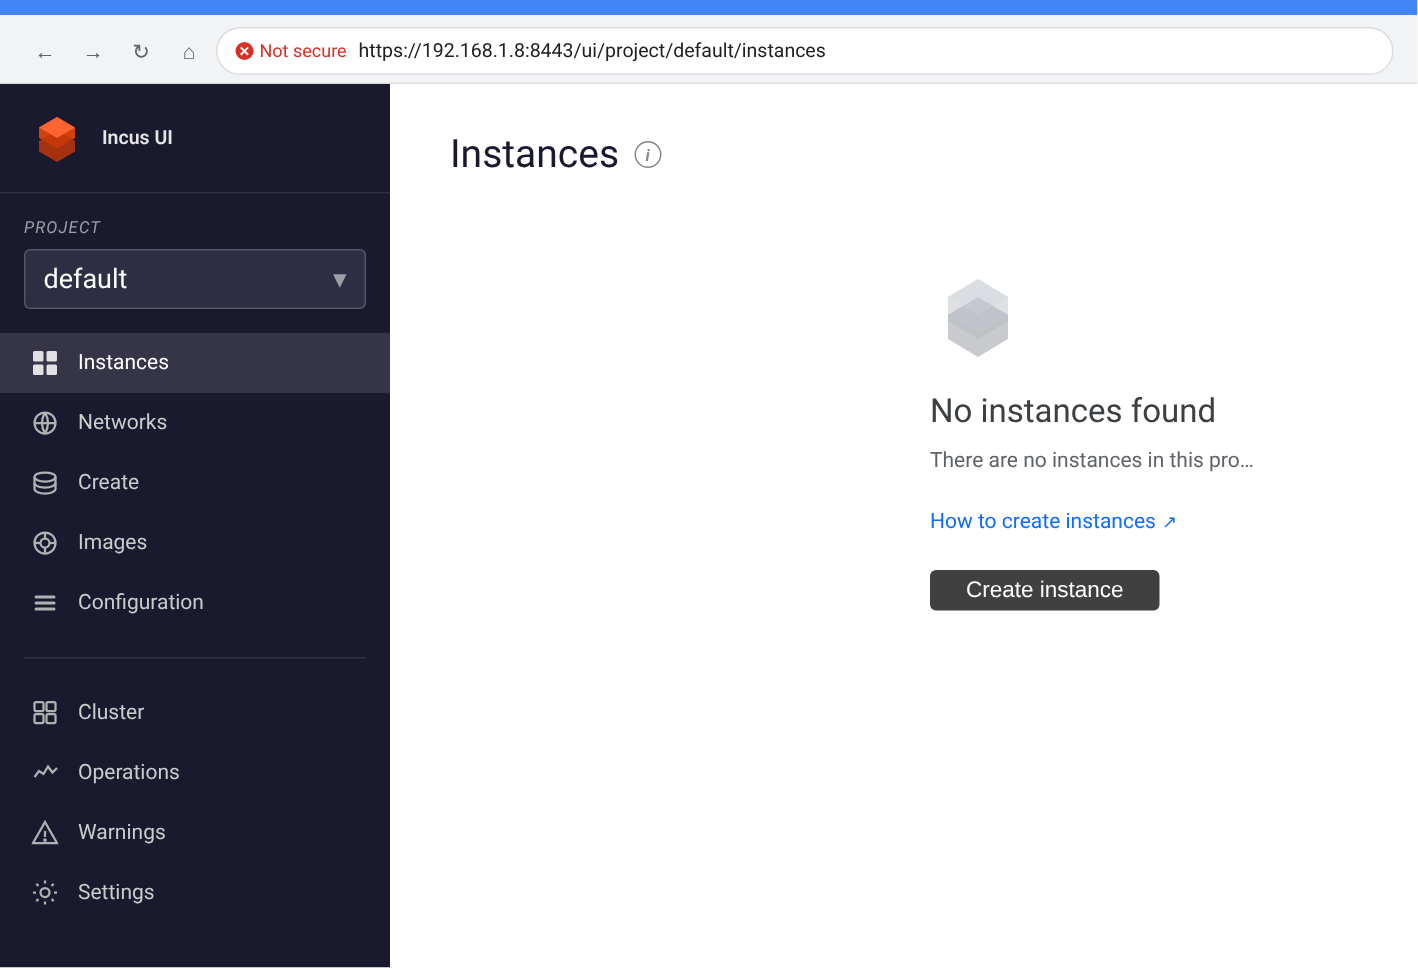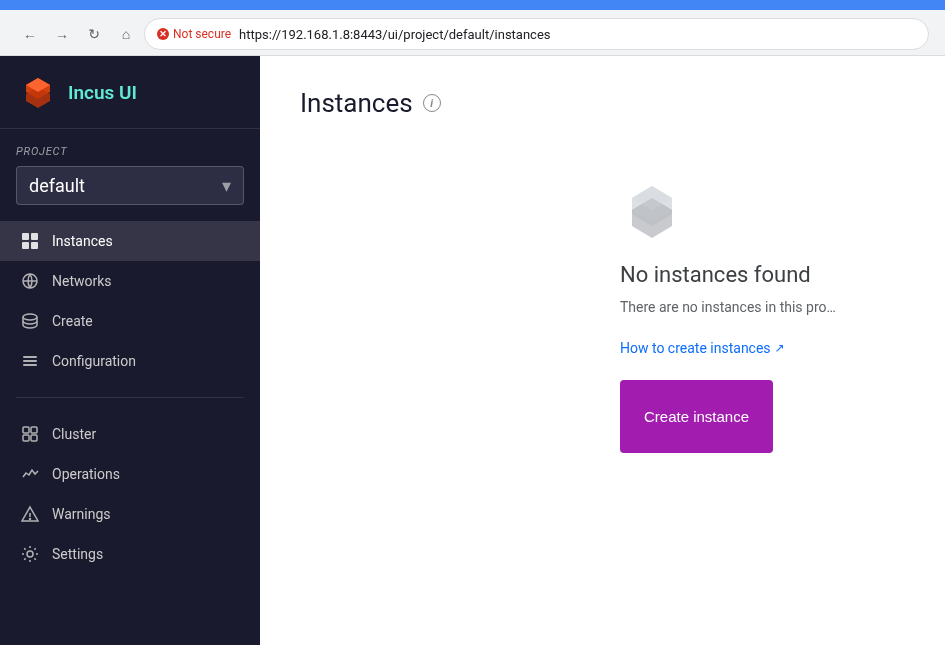--- a/index.html
+++ b/index.html
@@ -90,23 +90,23 @@
       overflow-y: auto;
     }
     .sidebar-logo {
       display: flex;
       align-items: center;
       gap: 12px;
       padding: 18px 20px;
       border-bottom: 1px solid rgba(255,255,255,0.1);
     }
     .logo-text {
-      font-size: 19px;
+      font-size: 13px;
       font-weight: 600;
-      color: #5eead4;
+      color: #e5e5e5;
     }
     .project-section {
       padding: 16px 16px 8px;
     }
     .project-label {
       font-size: 11px;
       color: #9aa0a6;
       text-transform: uppercase;
       letter-spacing: 0.8px;
       margin-bottom: 8px;
@@ -217,24 +217,24 @@
       display: flex;
       align-items: center;
       gap: 4px;
       margin-bottom: 24px;
       cursor: pointer;
     }
     .external-link-icon {
       font-size: 12px;
     }
     .create-btn {
-      background: #a21caf;
+      background: #404040;
       color: #fff;
       border: none;
-      padding: 28px 24px;
+      padding: 5px 24px;
       border-radius: 4px;
       font-size: 15px;
       cursor: pointer;
       font-weight: 500;
     }
 
     
     .logo-box {
       width: 36px; height: 36px;
       position: relative;
@@ -316,20 +316,33 @@
         <div class="nav-icon">
           <svg width="18" height="18" viewBox="0 0 18 18" fill="none" stroke="currentColor" stroke-width="1.5">
             <ellipse cx="9" cy="5" rx="7" ry="3"></ellipse>
             <path d="M2 5 v8 c0 1.65 3.13 3 7 3s7-1.35 7-3V5"></path>
             <path d="M2 9 c0 1.65 3.13 3 7 3s7-1.35 7-3"></path>
           </svg>
         </div>
         <span>Create</span>
       </div>
 
+      <div class="nav-item">
+        <div class="nav-icon">
+          <svg width="18" height="18" viewBox="0 0 18 18" fill="none" stroke="currentColor" stroke-width="1.5">
+            <circle cx="9" cy="9" r="7"></circle>
+            <circle cx="9" cy="9" r="3"></circle>
+            <line x1="9" y1="2" x2="9" y2="6"></line>
+            <line x1="9" y1="12" x2="9" y2="16"></line>
+            <line x1="2" y1="9" x2="6" y2="9"></line>
+            <line x1="12" y1="9" x2="16" y2="9"></line>
+          </svg>
+        </div>
+        <span>Images</span>
+      </div>
 
       <div class="nav-item">
         <div class="nav-icon">
           <svg width="18" height="18" viewBox="0 0 18 18" fill="currentColor">
             <rect x="2" y="4" width="14" height="2" rx="1"></rect>
             <rect x="2" y="8" width="14" height="2" rx="1"></rect>
             <rect x="2" y="12" width="14" height="2" rx="1"></rect>
           </svg>
         </div>
         <span>Configuration</span>

